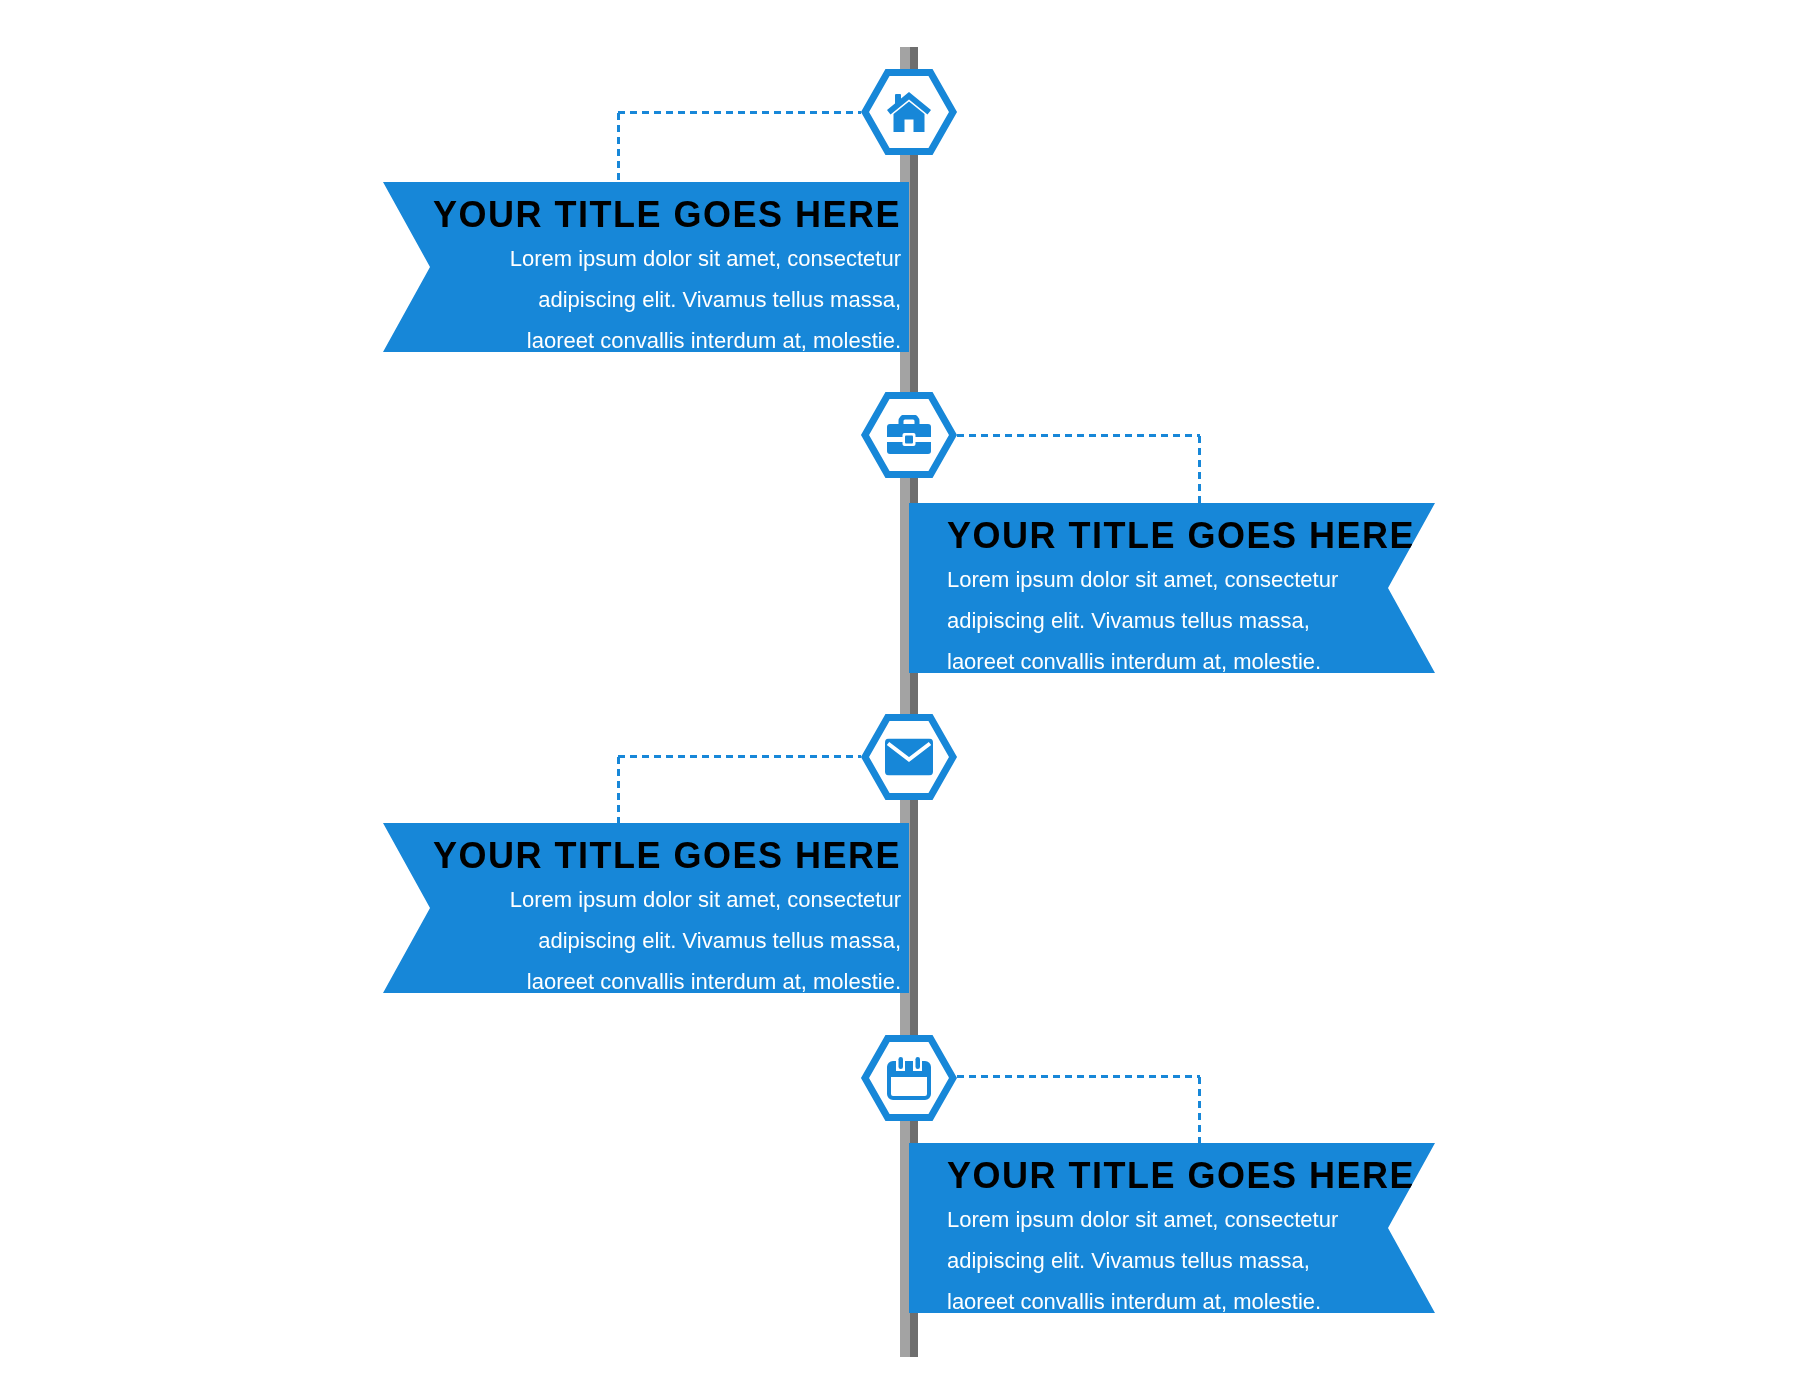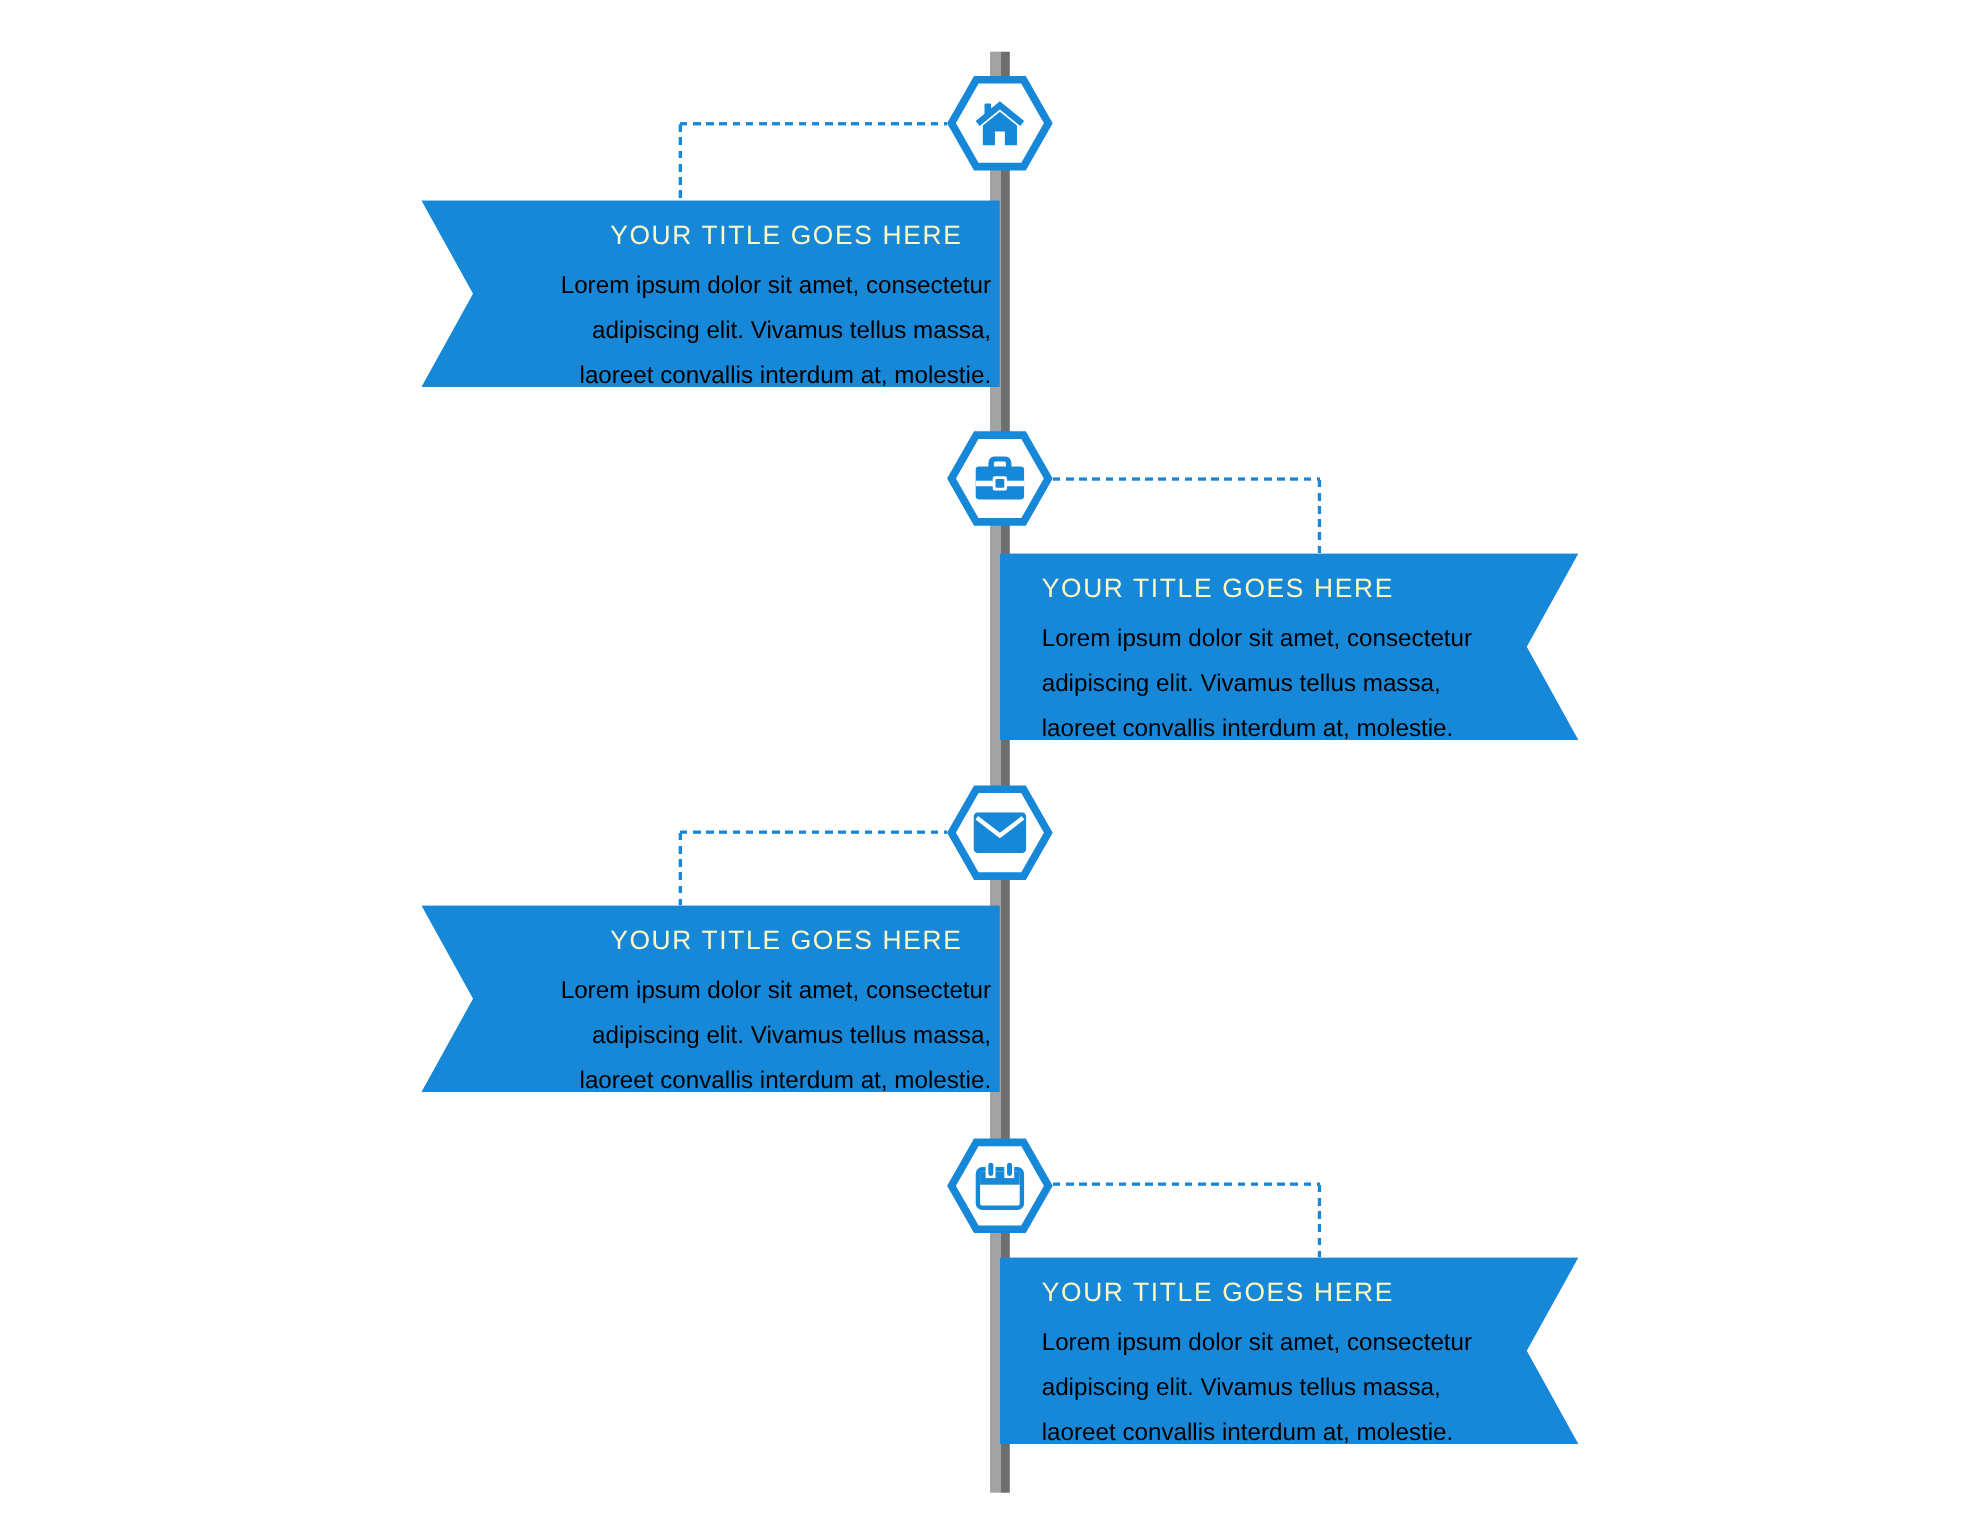--- a/index.html
+++ b/index.html
@@ -48,32 +48,32 @@
     clip-path:polygon(0 0,100% 0,100% 100%,0 100%,47px 50%);
     text-align:right;
     padding:16px 8px 0 50px;
   }
   .banner.right{
     clip-path:polygon(0 0,100% 0,calc(100% - 47px) 50%,100% 100%,0 100%);
     text-align:left;
     padding:16px 56px 0 38px;
   }
   .banner .title{
-    font-size:24px;line-height:34px;
-    font-weight:normal;
+    font-size:36px;line-height:34px;
+    font-weight:bold;
     letter-spacing:1.5px;
     white-space:nowrap;
-    color:#fef9c3;
+    color:#000000;
   }
   .banner.left .title{padding-right:26px;}
   .banner .body{margin-top:10px;}
   .banner .body div{
     font-size:22px;line-height:29px;
     white-space:nowrap;
-    color:#000000;
+    color:#ffffff;
     margin-top:12px;
   }
 </style>
 </head>
 <body>
 
 <div id="canvas">
 
   <div class="pole"></div>
 

